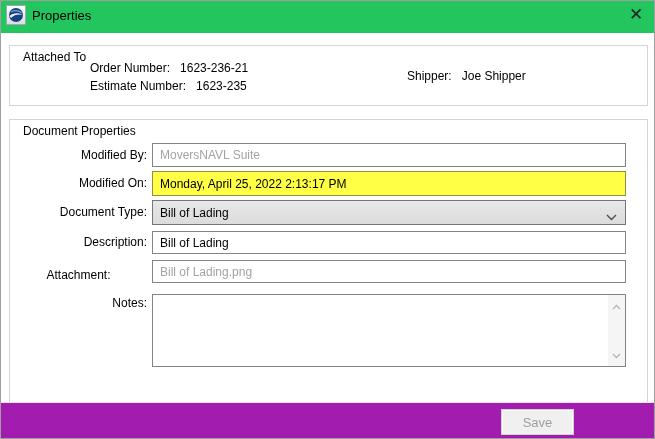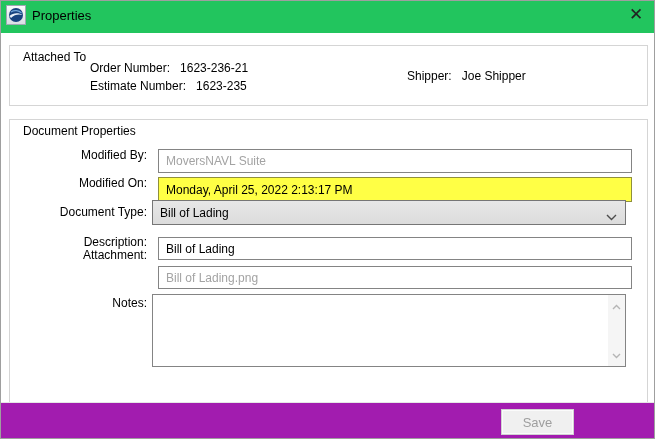--- a/index.html
+++ b/index.html
@@ -39,33 +39,33 @@
 
   
   .flabel {
     position:absolute; left:0; width:137px; text-align:right; white-space:nowrap;
     color:#000;
   }
   .field {
     position:absolute; left:142px; width:474px; box-sizing:border-box;
     border:1px solid #848484; background:#fff; color:#000;
     font-family:"Liberation Sans", sans-serif; font-size:12px;
-    padding:0 6px 0 7px; margin:6px; outline:none;
+    padding:0 6px 0 7px; margin:0; outline:none;
   }
   .readonly { color:#a3a3a3; }
   .highlight { background:#ffff45; border-color:#90903a; color:#000; }
 
   #lbl-modby   { top:23px;  height:24px; line-height:24px; }
   #f-modby     { top:23px;  height:24px; }
   #lbl-modon   { top:51px;  height:25px; line-height:25px; }
   #f-modon     { top:51px;  height:25px; }
   #lbl-doctype { top:80px;  height:25px; line-height:25px; }
   #lbl-desc    { top:111px; height:23px; line-height:23px; }
   #f-desc      { top:111px; height:23px; }
-  #lbl-attach  { top:124px; height:23px; line-height:23px; }
+  #lbl-attach  { top:144px; height:23px; line-height:23px;text-align:center; }
   #f-attach    { top:140px; height:23px; }
   #lbl-notes   { top:176px; height:14px; line-height:14px; }
 
   
   .combo {
     position:absolute; left:142px; top:80px; width:474px; height:25px; box-sizing:border-box;
     border:1px solid #767676; background:linear-gradient(#e7e7e7,#dcdcdc);
     display:flex; align-items:center; padding-left:7px; cursor:default;
   }
   .combo-chevron { position:absolute; right:8px; top:9px; }

